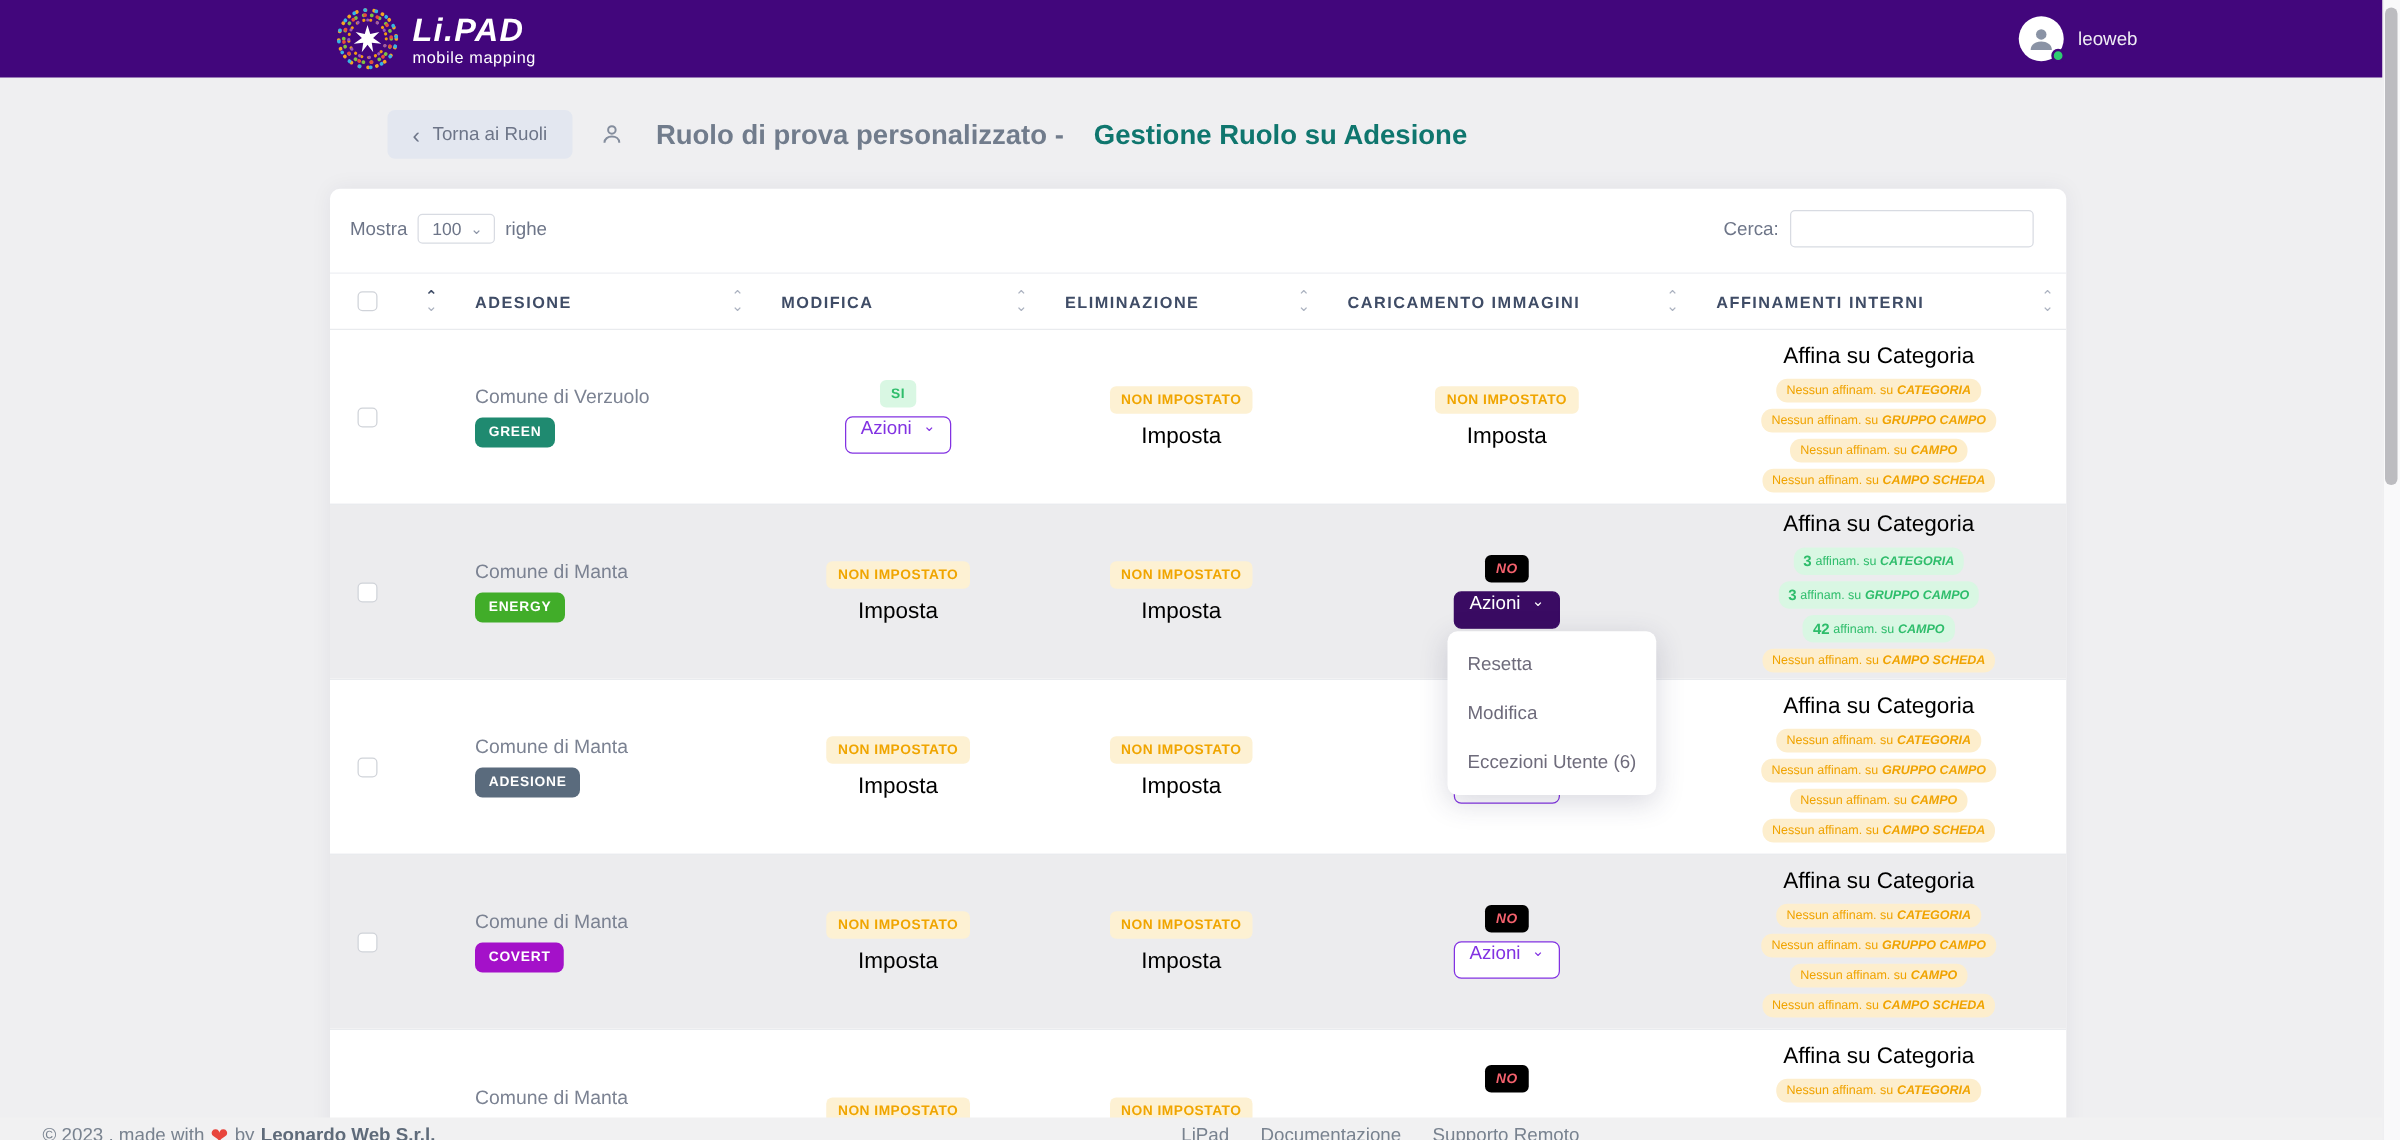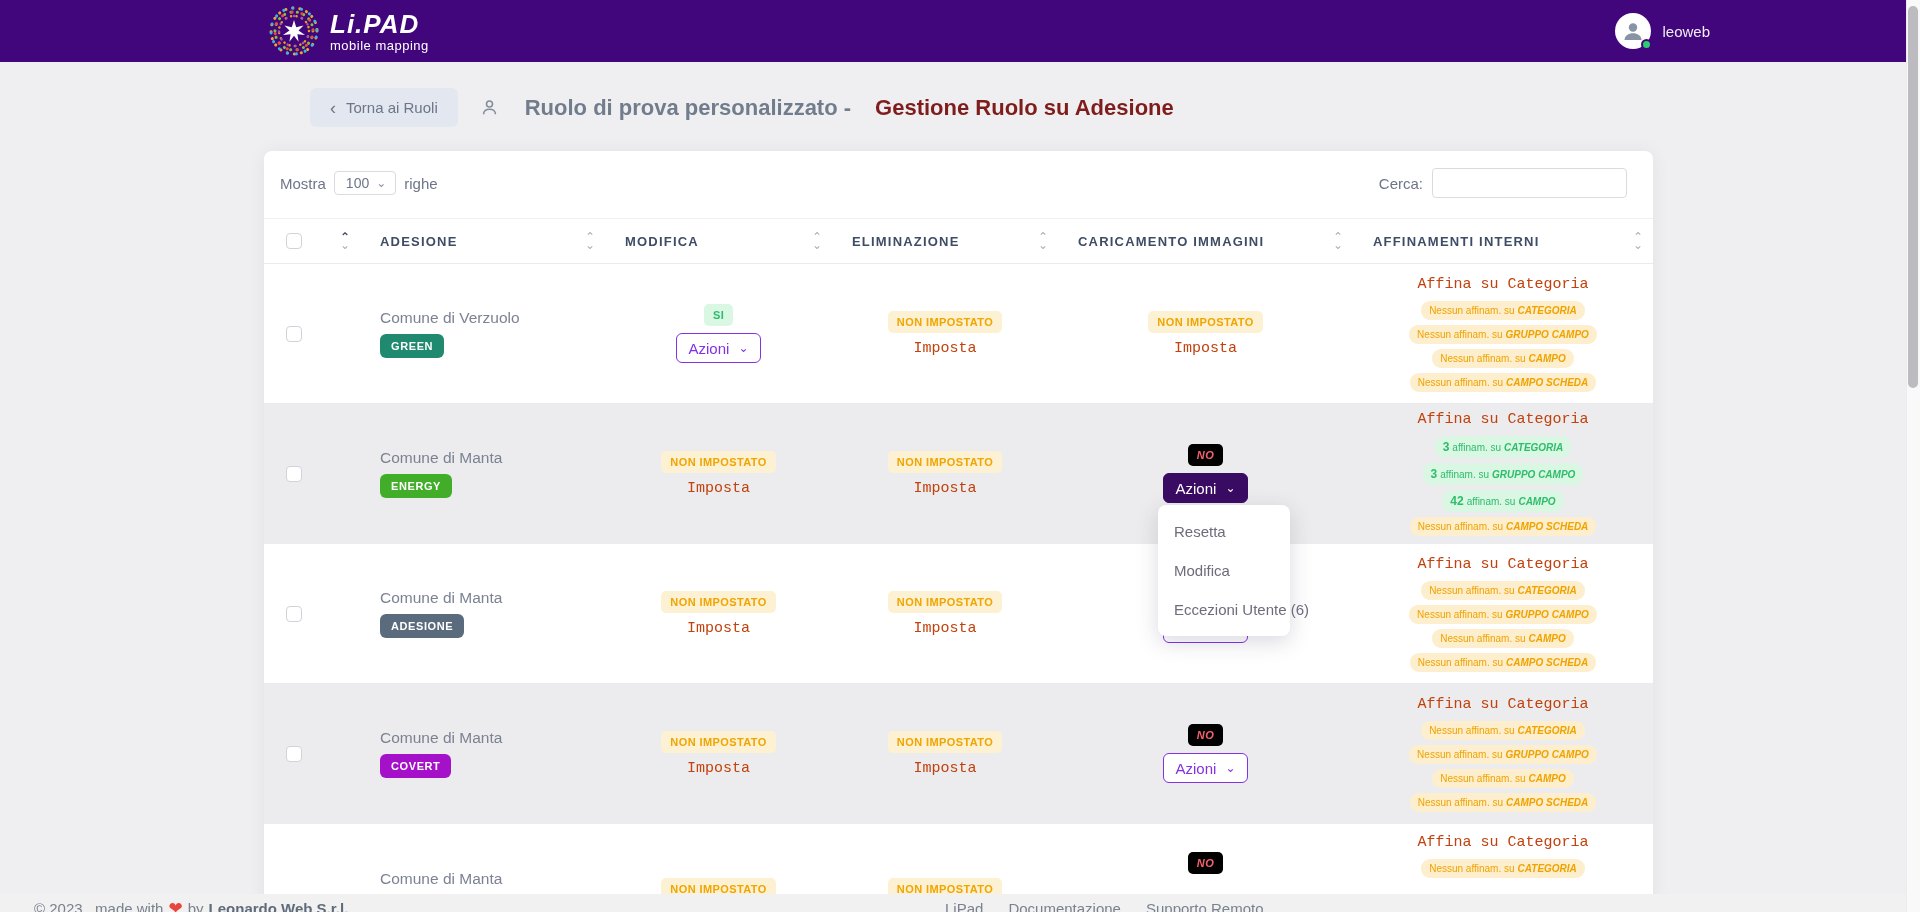--- a/index.html
+++ b/index.html
@@ -23,21 +23,21 @@
   .status-dot { position:absolute; right:-1px; bottom:-1px; width:11px; height:11px; border-radius:50%; background:#2ecc71; border:2px solid #42067C; }
   .username { color:#f0eef5; font-size:15px; }
 
   
   .title-row { position:absolute; top:88px; left:310px; display:flex; align-items:center; gap:22px; }
   .back-btn { display:flex; align-items:center; gap:10px; height:39px; padding:0 20px; background:#e3e7f0; border:none; border-radius:6px; color:#6d7588; font-size:15px; font-family:inherit; cursor:pointer; }
   .back-btn .chev { font-size:18px; line-height:1; }
   .page-title { display:flex; align-items:center; gap:24px; font-size:22px; font-weight:700; }
   .page-title svg { width:19px; height:19px; stroke:#848d9d; fill:none; stroke-width:2; margin-right:2px; }
   .t-main { color:#717c8c; }
-  .t-sub { color:#7f1d1d; }
+  .t-sub { color:#0f766e; }
 
   
   .card { position:absolute; left:264px; top:151px; width:1389px; height:880px; background:#fff; border-radius:8px; box-shadow:0 0 18px rgba(40,40,70,.06); overflow:hidden; }
   .controls { display:flex; justify-content:space-between; align-items:center; padding:16px 26px 0 16px; height:48px; }
   .length { display:flex; align-items:center; gap:8px; font-size:15px; }
   .select-box { display:inline-flex; align-items:center; gap:7px; border:1px solid #d8dbe2; border-radius:4px; padding:3px 9px 3px 11px; font-size:14px; color:#6d7588; background:#fff; cursor:pointer; }
   .sel-chev { font-family:"DejaVu Sans", sans-serif; font-size:12px; color:#8a93a5; }
   .search { display:flex; align-items:center; gap:9px; font-size:15px; }
   .search input { width:195px; height:30px; border:1px solid #d8dbe2; border-radius:4px; background:#fff; padding:0 8px; font-family:inherit; font-size:14px; color:#4b5565; outline:none; }
 
@@ -63,23 +63,23 @@
   .tag-green  { background:#1F8A70; }
   .tag-energy { background:#41AD29; }
   .tag-signage{ background:#5A6B7D; }
   .tag-covert { background:#A411C9; }
 
   .status { display:inline-block; font-size:11px; font-weight:700; letter-spacing:.4px; padding:5px 9px; border-radius:5px; }
   .st-warn { color:#F0A500; background:#FDF1D3; }
   .st-ok   { color:#2EBD6B; background:#D9F7E3; }
   .st-no   { color:#F4616D; background:#000000;font-style:italic; }
   .stack { display:flex; flex-direction:column; align-items:center; gap:7px; }
-  .link { font-size:15px; color:#c2410c; cursor:pointer; text-decoration:none;font-family:Liberation Mono, monospace; }
-
-  .azioni { display:inline-flex; align-items:center; gap:9px; height:30px; padding:0 12px; border-radius:6px; font-size:15px; font-family:inherit; cursor:pointer; }
+  .link { font-size:18px; color:#000000; cursor:pointer; text-decoration:none; }
+
+  .azioni { display:inline-flex; gap:9px; height:30px; padding:0 12px; border-radius:6px; font-size:15px; font-family:inherit; cursor:pointer; }
   .azioni .bchev { font-family:"DejaVu Sans", sans-serif; font-size:12px; }
   .azioni.outline { background:#fff; border:1px solid #8232E2; color:#8232E2; }
   .azioni.solid   { background:#3A0B63; border:1px solid #3A0B63; color:#fff; }
 
   .aff-stack { display:flex; flex-direction:column; align-items:center; gap:5px; }
   .aff-stack .link { margin-bottom:3px; }
   .aff { display:inline-flex; align-items:center; gap:3px; font-size:10px; padding:4px 8px; border-radius:9px; white-space:nowrap; }
   .aff b { font-size:12px; }
   .aff b:empty { display:none; }
   .aff i { font-weight:700; font-style:italic; }
@@ -87,21 +87,21 @@
   .aff.ok   { color:#2EBD6B; background:#D9F7E3; }
 
   
   .r5 .td { justify-content:flex-start; }
   .r5 .c1 { padding-top:46px; }
   .r5 .c2, .r5 .c3 { padding-top:54px; }
   .r5 .c4 { padding-top:28px; }
   .r5 .c5 { padding-top:10px; }
 
   
-  .menu { position:absolute; left:1158px; top:505px; width:132px; background:#fff; border-radius:8px; box-shadow:0 6px 22px rgba(50,50,90,.18); padding:7px 0; z-index:60; }
+  .menu { position:absolute; left:1158px; top:505px; width:167px; background:#fff; border-radius:8px; box-shadow:0 6px 22px rgba(50,50,90,.18); padding:7px 0; z-index:60; }
   .menu-item { height:39px; display:flex; align-items:center; padding-left:16px; font-size:15px; color:#6e6b7b; cursor:pointer; white-space:nowrap; }
 
   
   .footer { position:absolute; left:0; right:0; bottom:0; height:18px; background:#f1f1f2; z-index:70; font-size:15px; color:#78828f; }
   .f-copy { position:absolute; left:34px; top:6px; display:flex; align-items:center; gap:5px; }
   .f-copy .heart { color:#e8453c; font-size:17px; line-height:1; }
   .f-company { font-weight:700; color:#5f6b7a; }
   .f-links { position:absolute; left:945px; top:6px; display:flex; gap:25px; }
   .f-links span { cursor:pointer; }
 

